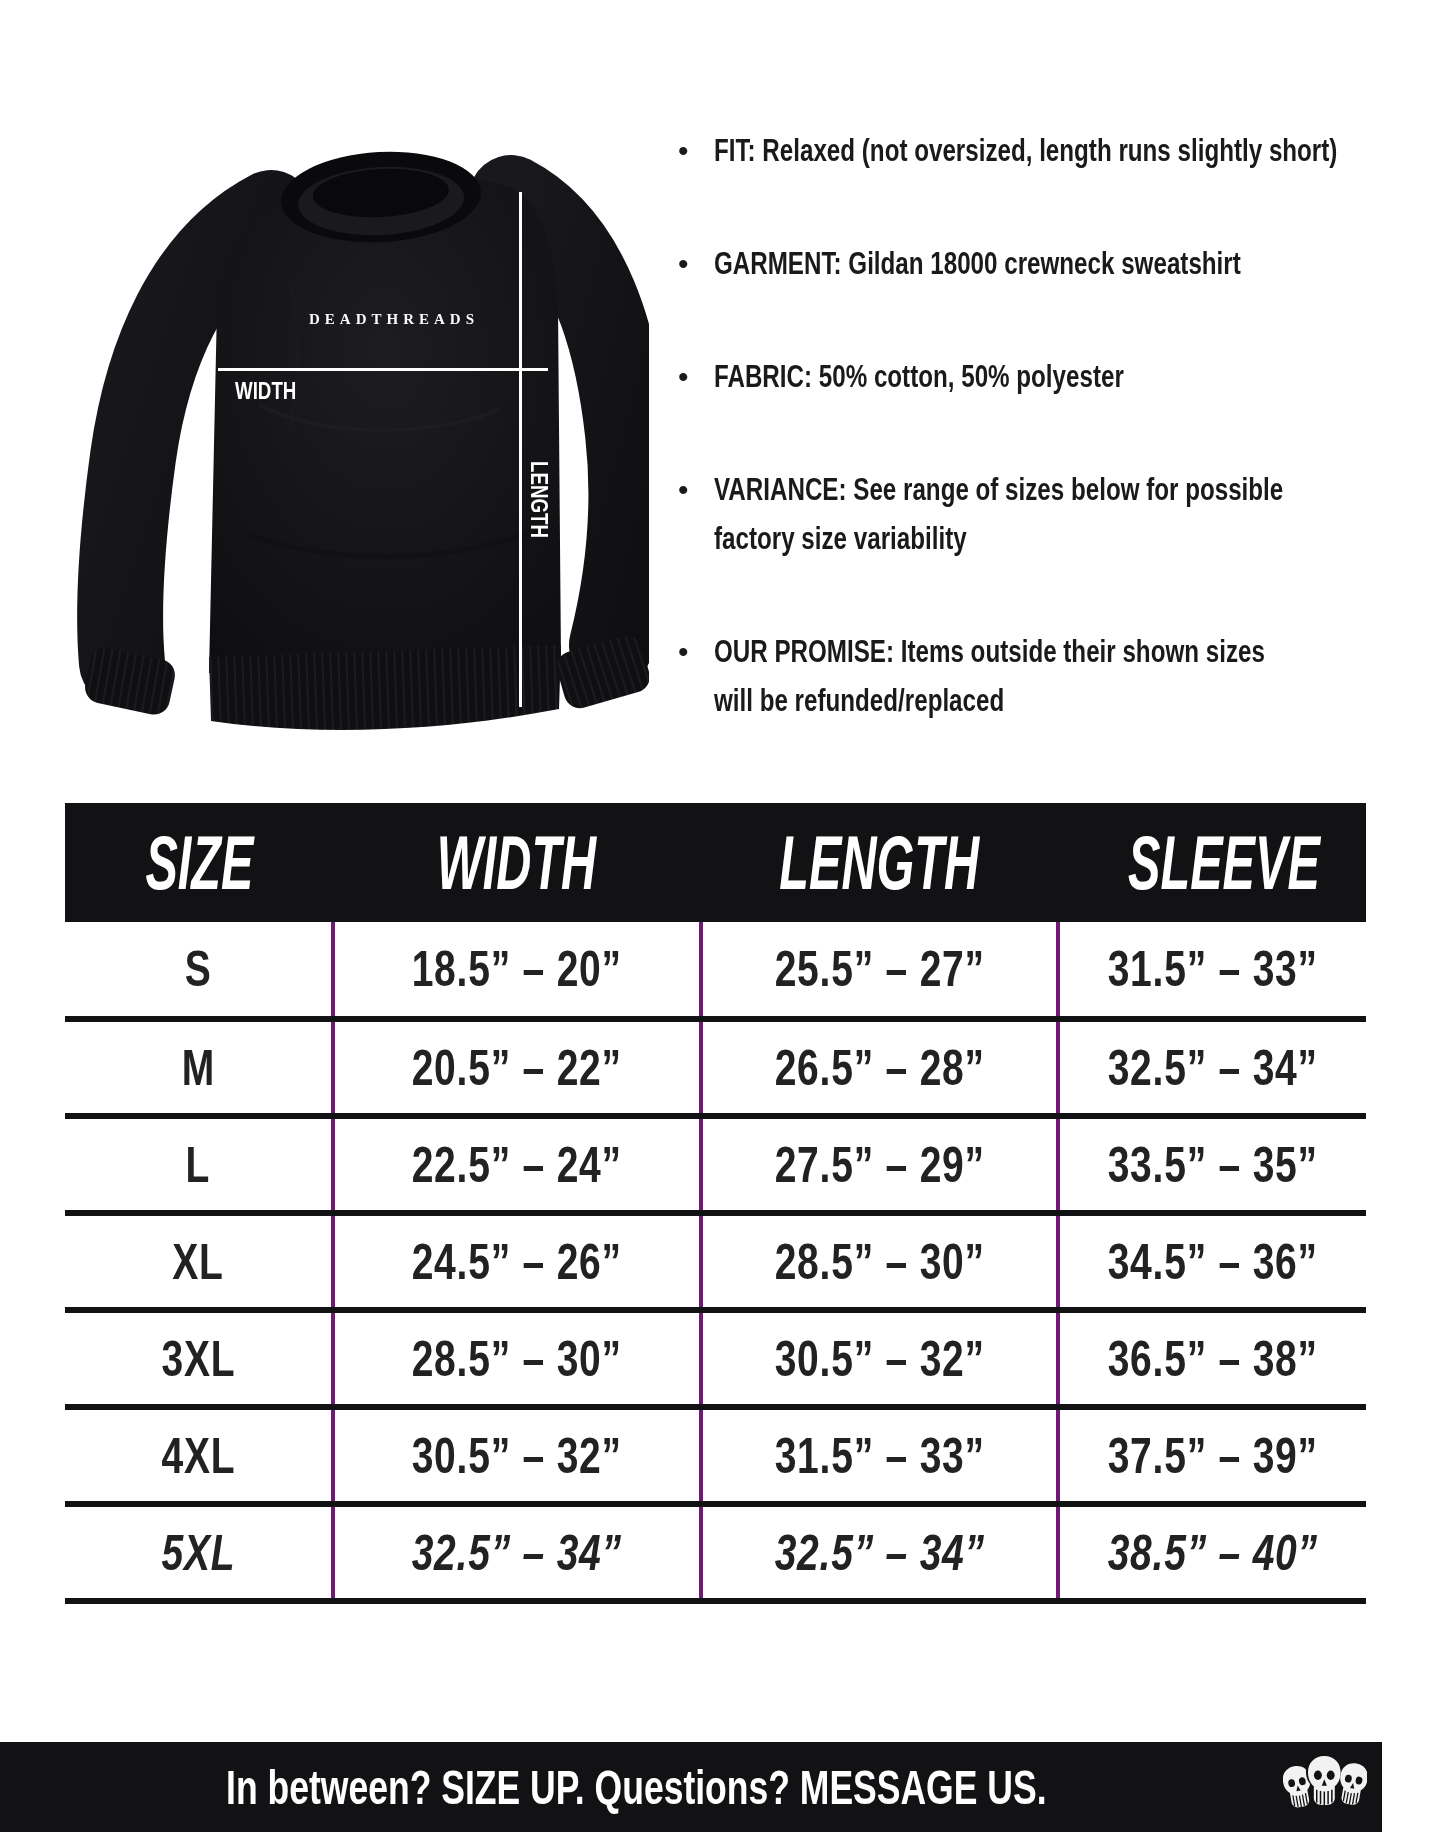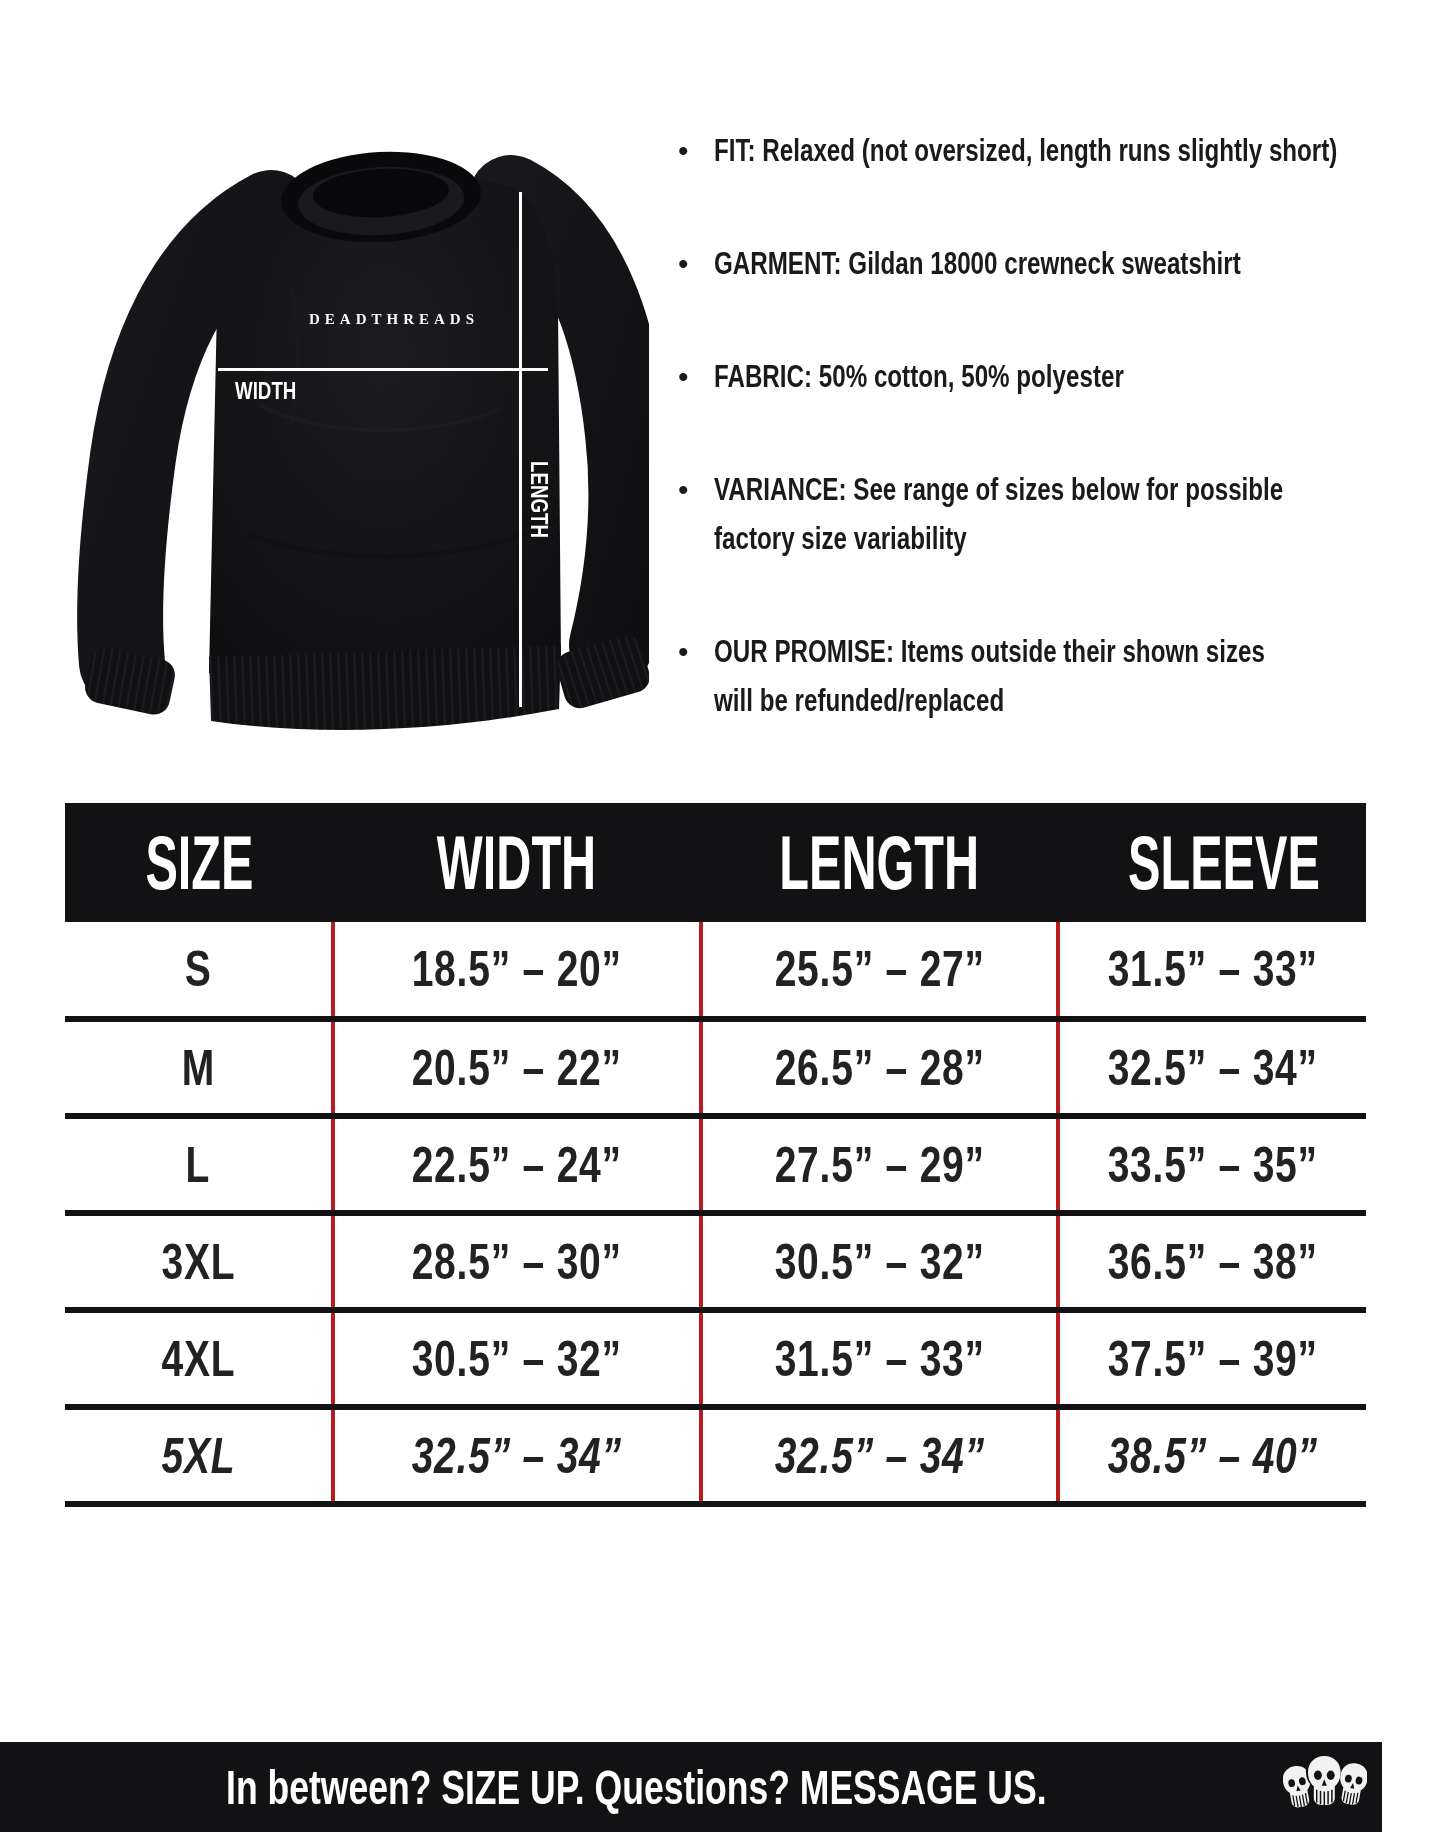--- a/index.html
+++ b/index.html
@@ -28,26 +28,26 @@
   .detail{display:flex;margin:0 0 64px 0;}
   .dot{flex:0 0 36px;width:36px;font-size:30px;line-height:49px;color:#1a1a1a;}
   .btext{flex:0 0 920px;width:920px;font-size:31px;font-weight:700;line-height:49px;
          color:#1a1a1a;white-space:pre-line;display:inline-block;
          transform:scaleX(0.78);transform-origin:0 0;}
 
   
   .size-table{position:absolute;left:65px;top:803px;width:1301px;
               border-collapse:collapse;table-layout:fixed;}
   .size-table thead tr{height:98px;background:#121214;}
-  .size-table th{padding:16px;text-align:center;vertical-align:middle;}
+  .size-table th{padding:16px;text-align:center;vertical-align:middle;font-style:italic;}
   .thx{display:inline-block;transform:scaleX(0.64);transform-origin:center;
        font-size:76px;font-weight:700;color:#ffffff;white-space:nowrap;}
   .size-table tbody tr{height:97px;}
   .size-table td{padding:0;text-align:center;vertical-align:middle;}
-  .size-table tbody td + td{border-left:4px solid #b91c1c;}
+  .size-table tbody td + td{border-left:4px solid #701a75;}
   .size-table tbody tr + tr td{border-top:6px solid #121214;}
   .size-table tbody tr:last-child td{border-bottom:6px solid #121214;font-style:italic;}
   .tdx{display:inline-block;transform:scaleX(0.78);transform-origin:center;
        font-size:50px;font-weight:700;color:#222222;letter-spacing:1px;white-space:nowrap;}
 
   
   .footer{position:absolute;left:0;top:1742px;width:1382px;height:90px;background:#121214;
           display:flex;align-items:center;justify-content:center;}
   .footer-text{margin-right:110px;}
   .ftx{display:inline-block;transform:scaleX(0.74);transform-origin:center;
@@ -160,20 +160,26 @@
           <td><span class="tdx">M</span></td>
           <td><span class="tdx">20.5” – 22”</span></td>
           <td><span class="tdx">26.5” – 28”</span></td>
           <td><span class="tdx">32.5” – 34”</span></td>
         </tr>
         <tr>
           <td><span class="tdx">L</span></td>
           <td><span class="tdx">22.5” – 24”</span></td>
           <td><span class="tdx">27.5” – 29”</span></td>
           <td><span class="tdx">33.5” – 35”</span></td>
+        </tr>
+        <tr>
+          <td><span class="tdx">XL</span></td>
+          <td><span class="tdx">24.5” – 26”</span></td>
+          <td><span class="tdx">28.5” – 30”</span></td>
+          <td><span class="tdx">34.5” – 36”</span></td>
         </tr>
         <tr>
           <td><span class="tdx">3XL</span></td>
           <td><span class="tdx">28.5” – 30”</span></td>
           <td><span class="tdx">30.5” – 32”</span></td>
           <td><span class="tdx">36.5” – 38”</span></td>
         </tr>
         <tr>
           <td><span class="tdx">4XL</span></td>
           <td><span class="tdx">30.5” – 32”</span></td>

